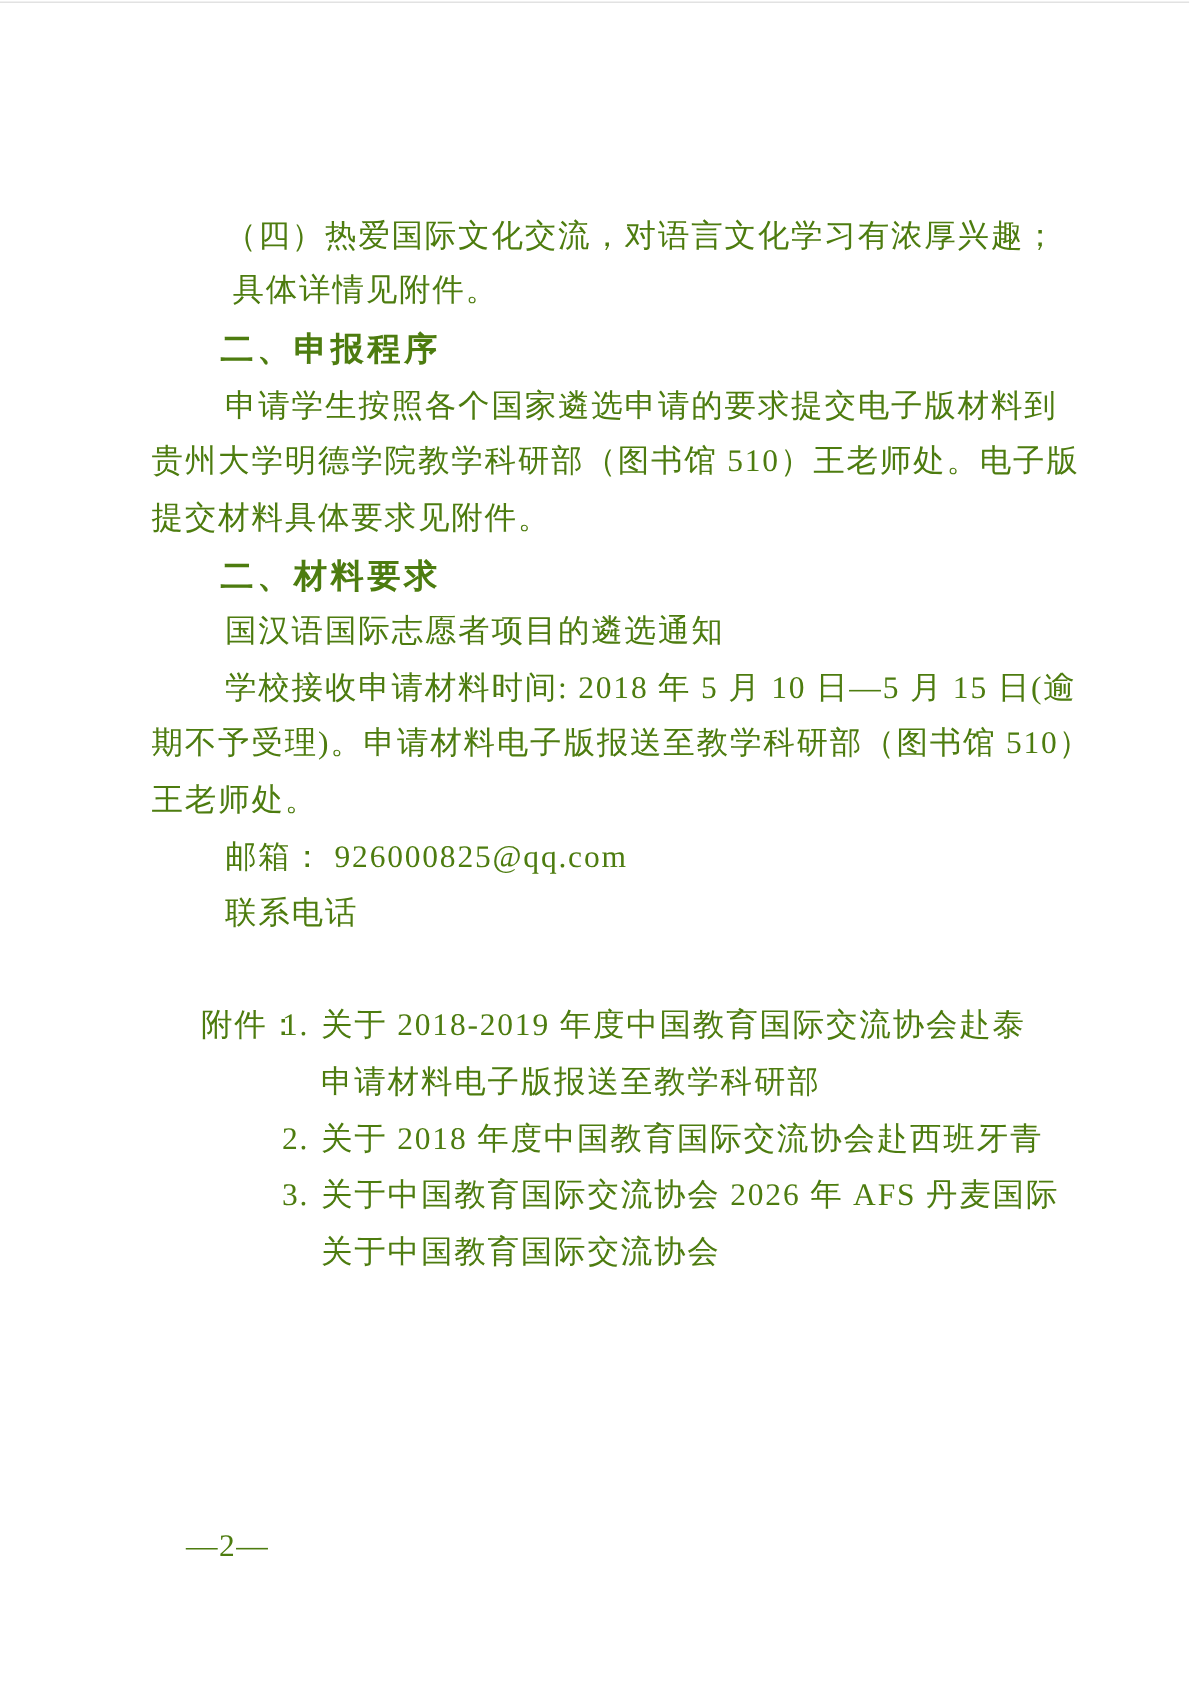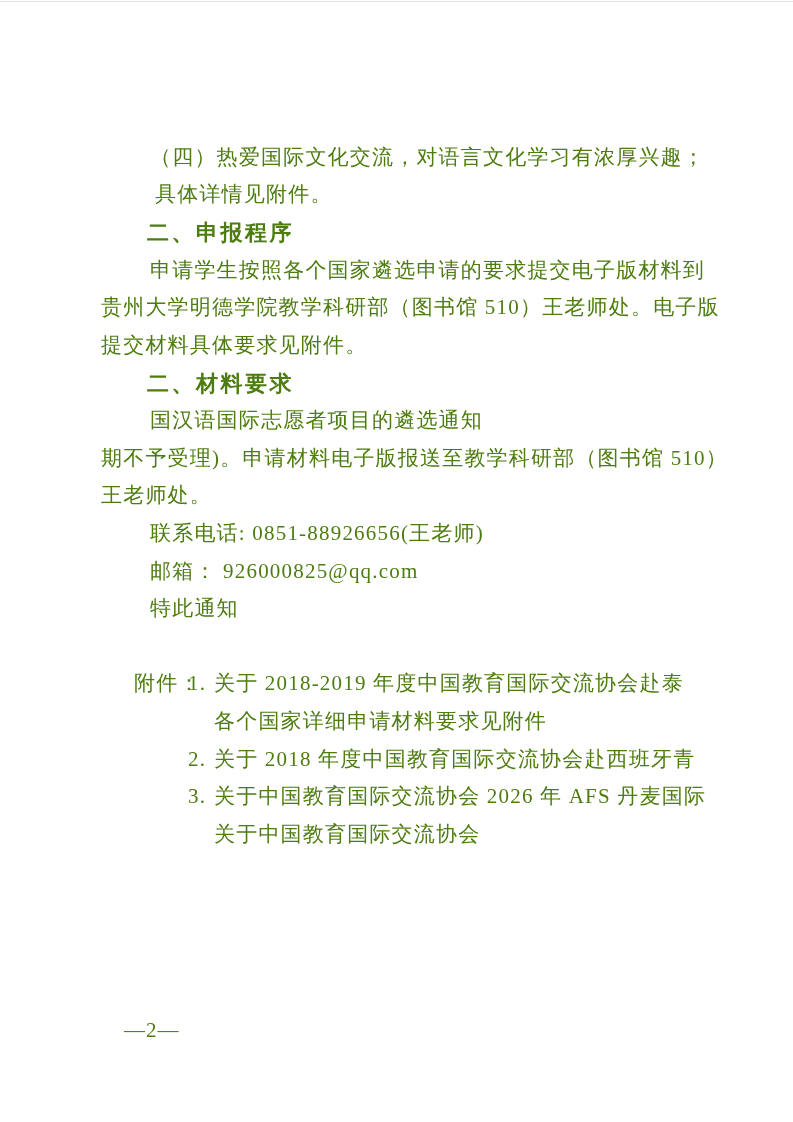--- a/index.html
+++ b/index.html
@@ -74,40 +74,40 @@
     <p class="ln ind2b">具体详情见附件。</p>
 
     <h2 class="ln heading">二、申报程序</h2>
     <p class="ln ind2">申请学生按照各个国家遴选申请的要求提交电子版材料到</p>
     <p class="ln">贵州大学明德学院教学科研部（图书馆 510）王老师处。电子版</p>
     <p class="ln">提交材料具体要求见附件。</p>
 
     <h2 class="ln heading">二、材料要求</h2>
     <p class="ln ind2">国汉语国际志愿者项目的遴选通知</p>
 
+    <p class="ln ind2">学校接收申请材料时间: 2018 年 5 月 10 日—5 月 15 日(逾</p>
     <p class="ln">期不予受理)。申请材料电子版报送至教学科研部（图书馆 510）</p>
     <p class="ln">王老师处。</p>
 
-    <p class="ln ind2">联系电话: 0851-88926656(王老师)</p>
     <p class="ln ind2">邮箱： 926000825@qq.com</p>
-    <p class="ln ind2">特此通知</p>
+    <p class="ln ind2">联系电话</p>
 
     <div class="ln spacer"></div>
 
     <div class="attachments">
 
       <div class="ln att-row">
         <span class="att-label">附件：</span>
         <span class="att-num">1.</span>
         <span class="att-text">关于 2018-2019 年度中国教育国际交流协会赴泰</span>
       </div>
       <div class="ln att-row">
         <span class="att-label"></span>
         <span class="att-num"></span>
-        <span class="att-text">各个国家详细申请材料要求见附件</span>
+        <span class="att-text">申请材料电子版报送至教学科研部</span>
       </div>
 
       <div class="ln att-row">
         <span class="att-label"></span>
         <span class="att-num">2.</span>
         <span class="att-text">关于 2018 年度中国教育国际交流协会赴西班牙青</span>
       </div>
       <div class="ln att-row">
         <span class="att-label"></span>
         <span class="att-num"></span>

